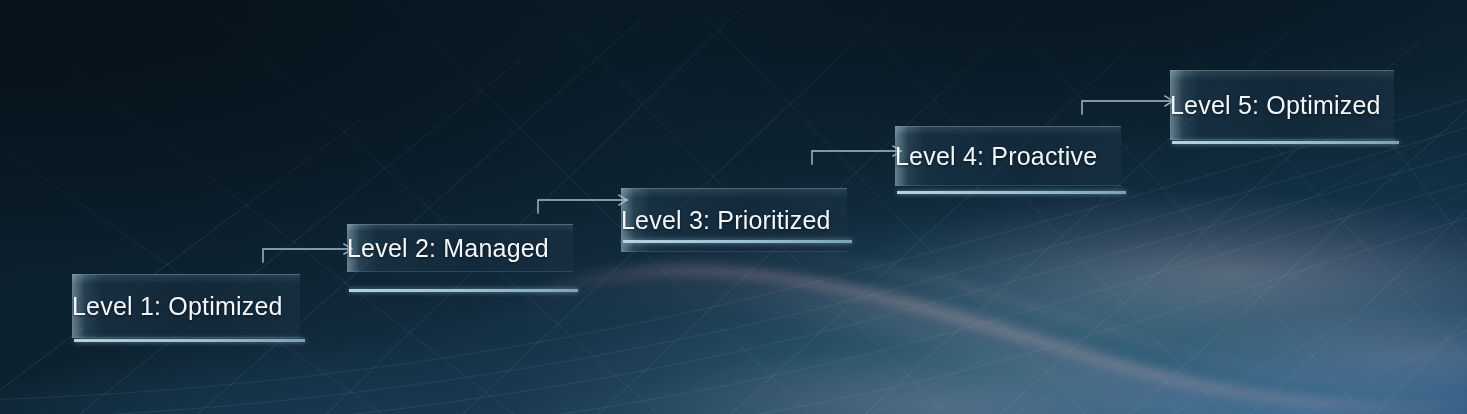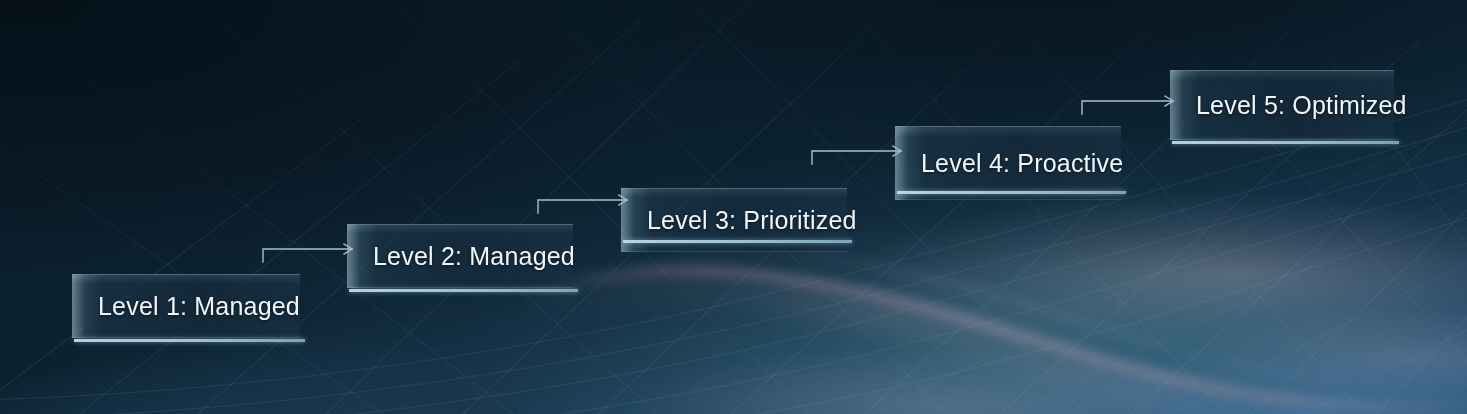--- a/index.html
+++ b/index.html
@@ -61,21 +61,20 @@
       linear-gradient(180deg, rgba(150,185,205,0.30) 0%, rgba(30,58,78,0.10) 14%, rgba(16,36,52,0.12) 100%);
     border-top: 1px solid rgba(176,206,222,0.38);
     box-shadow: inset 0 -1px 0 rgba(150,190,210,0.18);
   }
   .node-label {
     position: relative;
     font-size: 25px;
     font-weight: 400;
     letter-spacing: 0.2px;
     white-space: nowrap;
-    padding-left: 26px;
     text-shadow: 0 1px 3px rgba(0,0,0,0.55);
   }
   .node-underline {
     position: absolute;
     height: 3px;
     background: linear-gradient(90deg, rgba(190,220,235,0.95) 0%, rgba(168,205,224,0.92) 55%, rgba(150,192,214,0.80) 100%);
     box-shadow: 0 0 5px rgba(175,212,232,0.55);
   }
 
   
@@ -196,32 +195,32 @@
           <g fill="none" stroke="#bcd6e6" stroke-width="1.4" stroke-opacity="0.88" stroke-linecap="square" stroke-linejoin="miter">
             <path d="M 1,14 L 1,1 L 92,1"></path>
             <path d="M 84,-4 L 92,1 L 84,6" stroke-width="1.4"></path>
           </g>
         </svg>
       </div>
     </div>
 
   <div id="nodes">
       <div class="node" style="left: 72px; top: 274px; width: 228px; height: 64px;">
-        <div class="node-label">Level 1: Managed</div>
+        <div class="node-label">Level 1: Optimized</div>
       </div>
       <div class="node-underline" style="left: 74px; top: 339px; width: 231px;"></div>
-      <div class="node" style="left: 347px; top: 224px; width: 226px; height: 64px;">
+      <div class="node" style="left: 347px; top: 224px; width: 226px; height: 48px;">
         <div class="node-label">Level 2: Managed</div>
       </div>
       <div class="node-underline" style="left: 349px; top: 289px; width: 229px;"></div>
       <div class="node" style="left: 621px; top: 188px; width: 226px; height: 64px;">
         <div class="node-label">Level 3: Prioritized</div>
       </div>
       <div class="node-underline" style="left: 623px; top: 240px; width: 229px;"></div>
-      <div class="node" style="left: 895px; top: 126px; width: 226px; height: 74px;">
+      <div class="node" style="left: 895px; top: 126px; width: 226px; height: 60px;">
         <div class="node-label">Level 4: Proactive</div>
       </div>
       <div class="node-underline" style="left: 897px; top: 191px; width: 229px;"></div>
       <div class="node" style="left: 1170px; top: 70px; width: 224px; height: 70px;">
         <div class="node-label">Level 5: Optimized</div>
       </div>
       <div class="node-underline" style="left: 1172px; top: 141px; width: 227px;"></div>
     </div>
 
 </div>

